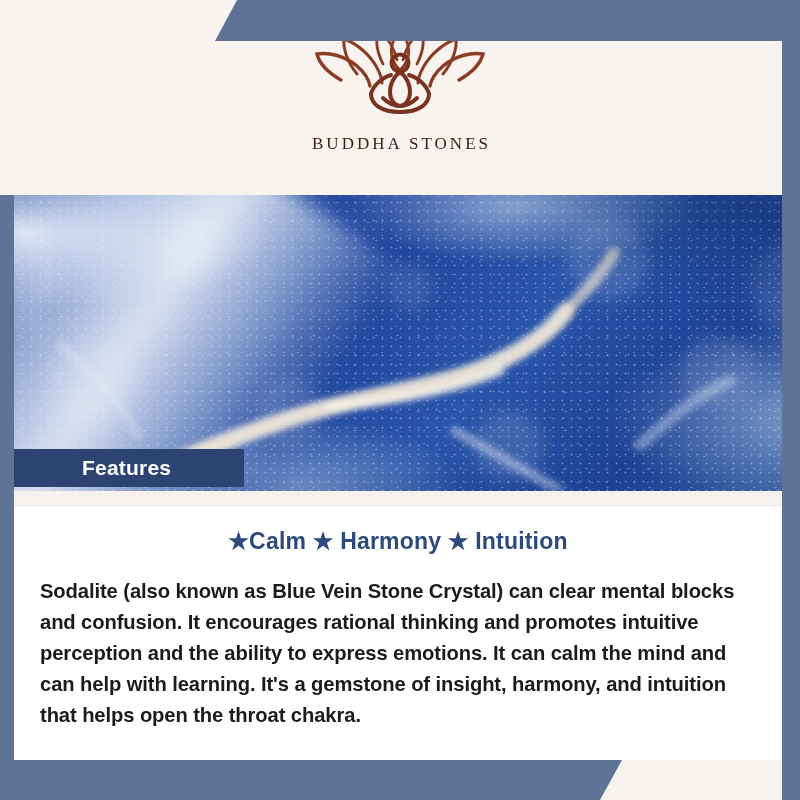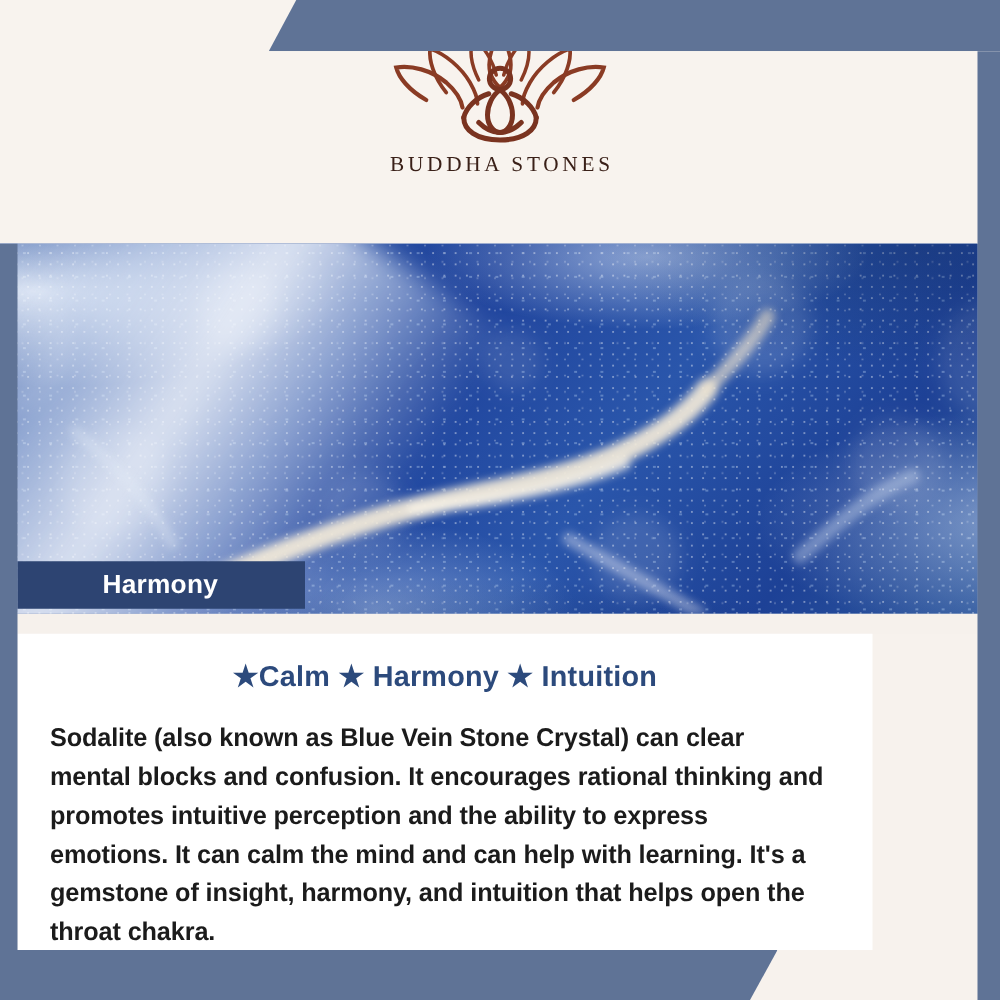--- a/index.html
+++ b/index.html
@@ -36,21 +36,21 @@
   .header{
     position:absolute;top:0;left:0;width:800px;height:196px;
     background:#f8f3ee;z-index:2;
   }
   .logo-wrap{
     position:absolute;top:22px;left:0;width:800px;
     display:flex;flex-direction:column;align-items:center;
   }
   .lotus{display:block;}
   .brand{
-    margin-top:4px;
+    margin-top:16px;
     font-family:"Liberation Serif", serif;
     font-size:17px;letter-spacing:3.0px;
     color:#3a2018;font-weight:400;
     text-indent:3px;
   }
 
   .title-band{
     position:absolute;left:160px;top:143px;width:480px;height:48px;
     background:#fdfaf7;
     display:flex;align-items:center;justify-content:center;
@@ -82,21 +82,21 @@
     color:#ffffff;font-size:21px;font-weight:bold;
     margin-left:68px;letter-spacing:0.2px;
   }
 
   
   .strip{
     position:absolute;left:14px;top:491px;width:768px;height:16px;
     background:#f6f1ec;z-index:3;
   }
   .panel{
-    position:absolute;left:14px;top:507px;width:684px;height:253px;
+    position:absolute;left:14px;top:507px;width:768px;height:253px;
     background:#ffffff;z-index:3;
   }
   .keywords{
     margin-top:21px;text-align:center;
     font-family:"Liberation Sans Narrow","Liberation Sans",sans-serif;
     font-size:23px;font-weight:bold;color:#2c4a7c;
     letter-spacing:0.2px;
   }
   .body-text{
     margin:20px 26px 0 26px;
@@ -211,21 +211,21 @@
     </svg>
 
     <div class="layer" style="
       background:
         radial-gradient(ellipse 60% 50% at 50% 120%, rgba(10,28,70,.42), rgba(10,28,70,0) 70%),
         radial-gradient(ellipse 40% 40% at 88% 8%, rgba(10,28,70,.30), rgba(10,28,70,0) 70%);
     "></div>
   </div>
 
   <div class="label-bar">
-    <span class="label">Harmony</span>
+    <span class="label">Features</span>
   </div>
 
   <div class="strip"></div>
 
   <div class="panel">
     <div class="keywords">★Calm ★ Harmony ★ Intuition</div>
     <div class="body-text">Sodalite (also known as Blue Vein Stone Crystal) can clear mental blocks and confusion. It encourages rational thinking and promotes intuitive perception and the ability to express emotions. It can calm the mind and can help with learning. It's a gemstone of insight, harmony, and intuition that helps open the throat chakra.</div>
   </div>
 
   <div class="frame-left"></div>

